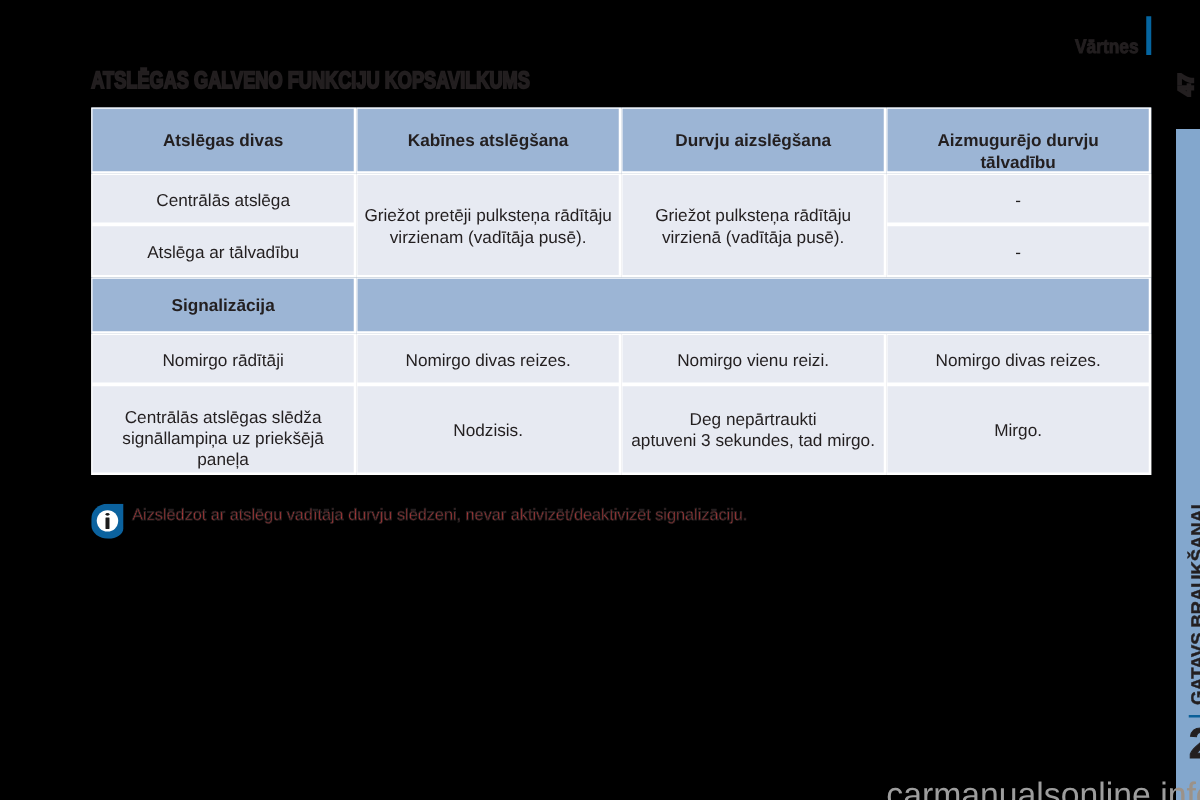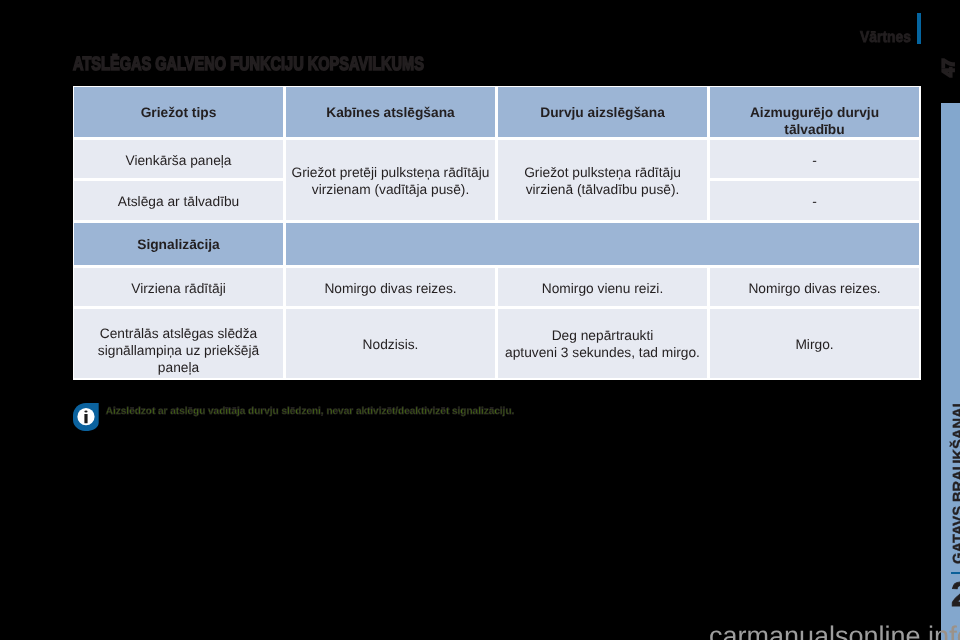--- a/index.html
+++ b/index.html
@@ -30,21 +30,21 @@
 
   table.kt { position:absolute; left:45px; top:72.8px; width:848px; border-collapse:separate;
              border-spacing:0; table-layout:fixed; }
   table.kt td { border:1px solid #ffffff; border-right-width:2px; border-bottom-width:2px; background:#e7eaf2; color:#231f20; font-size:13.75px;
                 text-align:center; vertical-align:middle; padding:0 4px; line-height:17.2px; }
   table.kt td.h { background:#9cb5d5; font-weight:bold; }
   table.kt td div { white-space:nowrap; position:relative; top:0.9px; }
 
   .note { position:absolute; left:44px; top:386px; width:560px; height:34px; }
   .note-ico { position:absolute; left:1px; top:3.9px; width:25.7px; height:28.1px; }
-  .note-txt { position:absolute; left:33.8px; top:4px; font-size:10px; font-weight:bold; color:#4d7c0f;
+  .note-txt { position:absolute; left:33.8px; top:4px; font-size:13px; font-weight:normal; color:#ef4444;
               white-space:nowrap; line-height:18px; -webkit-text-stroke:0.75px #231f20; }
 
   .side { position:absolute; left:913px; top:90px; width:47px; height:550px; background:#83a7cd; }
   .side-txt { position:absolute; left:5px; top:295px; height:166px; width:26px;
               writing-mode:vertical-rl; transform:rotate(180deg);
               font-size:14.7px; font-weight:bold; color:#231f20; line-height:26px;
               white-space:nowrap; -webkit-text-stroke:0.35px #231f20; }
   .side-line { position:absolute; left:10px; top:468.6px; width:37px; height:2.1px; background:#0b6099; }
   .side-num { position:absolute; left:10px; top:470px; font-size:34.5px; font-weight:bold;
               color:#231f20; line-height:44px; -webkit-text-stroke:0.8px #231f20; }
@@ -62,44 +62,44 @@
   <div class="hdr-label">Vārtnes</div>
   <div class="hdr-bar"></div>
   <div class="page-num">47</div>
 
   <div class="title">ATSLĒGAS GALVENO FUNKCIJU KOPSAVILKUMS</div>
 
   <table class="kt">
     <tbody>
         <tr>
       <td class="h" style="height:47.55px">
-            <div>Griežot tips</div>
+            <div>Atslēgas divas</div>
           </td>
       <td class="h">
             <div>Kabīnes atslēgšana</div>
           </td>
       <td class="h">
             <div>Durvju aizslēgšana</div>
           </td>
       <td class="h" style="padding-top:16px">
             <div>Aizmugurējo durvju</div>
             <div>tālvadību</div>
           </td>
     </tr>
     <tr>
       <td style="height:41.15px">
-            <div>Vienkārša paneļa</div>
+            <div>Centrālās atslēga</div>
           </td>
       <td rowspan="2">
             <div>Griežot pretēji pulksteņa rādītāju</div>
             <div>virzienam (vadītāja pusē).</div>
           </td>
       <td rowspan="2">
             <div>Griežot pulksteņa rādītāju</div>
-            <div>virzienā (tālvadību pusē).</div>
+            <div>virzienā (vadītāja pusē).</div>
           </td>
       <td>
             <div>-</div>
           </td>
     </tr>
     <tr>
       <td style="height:41.2px">
             <div>Atslēga ar tālvadību</div>
           </td>
       <td>
@@ -107,21 +107,21 @@
           </td>
     </tr>
     <tr>
       <td class="h" style="height:45.6px">
             <div>Signalizācija</div>
           </td>
       <td class="h" colspan="3"></td>
     </tr>
     <tr>
       <td style="height:41.2px">
-            <div>Virziena rādītāji</div>
+            <div>Nomirgo rādītāji</div>
           </td>
       <td>
             <div>Nomirgo divas reizes.</div>
           </td>
       <td>
             <div>Nomirgo vienu reizi.</div>
           </td>
       <td>
             <div>Nomirgo divas reizes.</div>
           </td>

